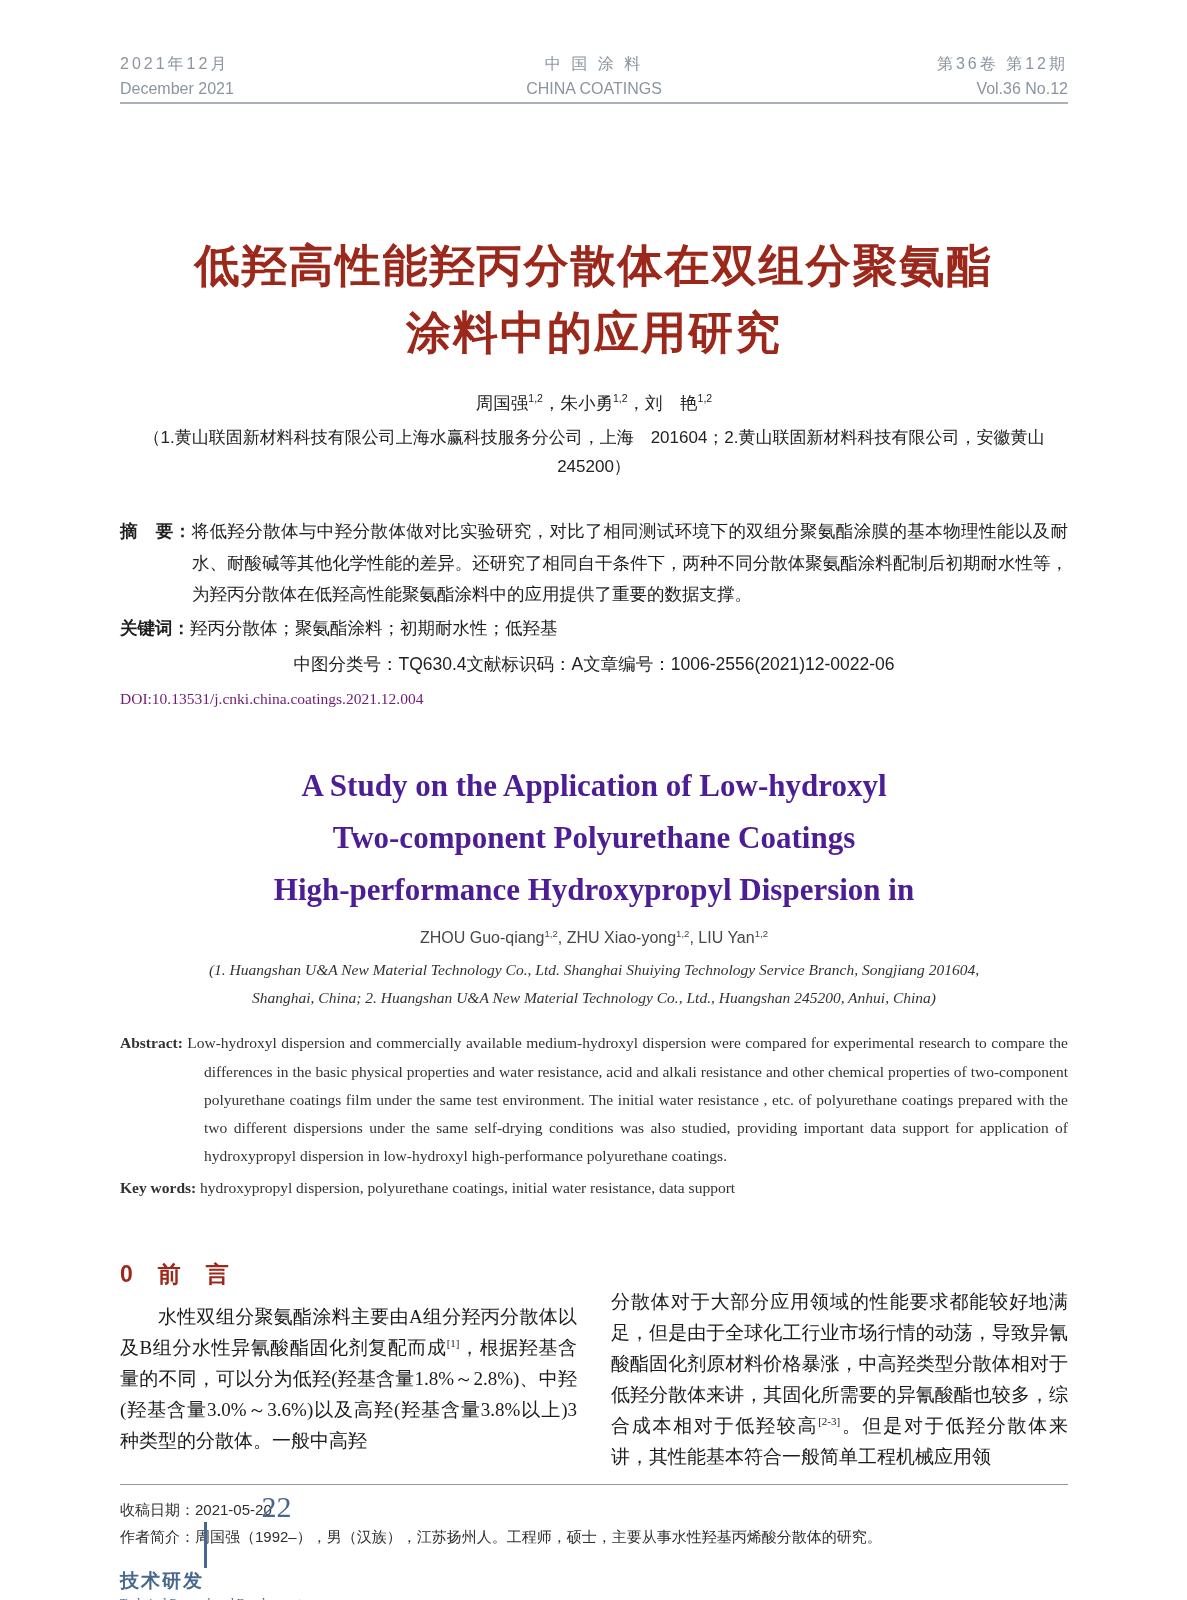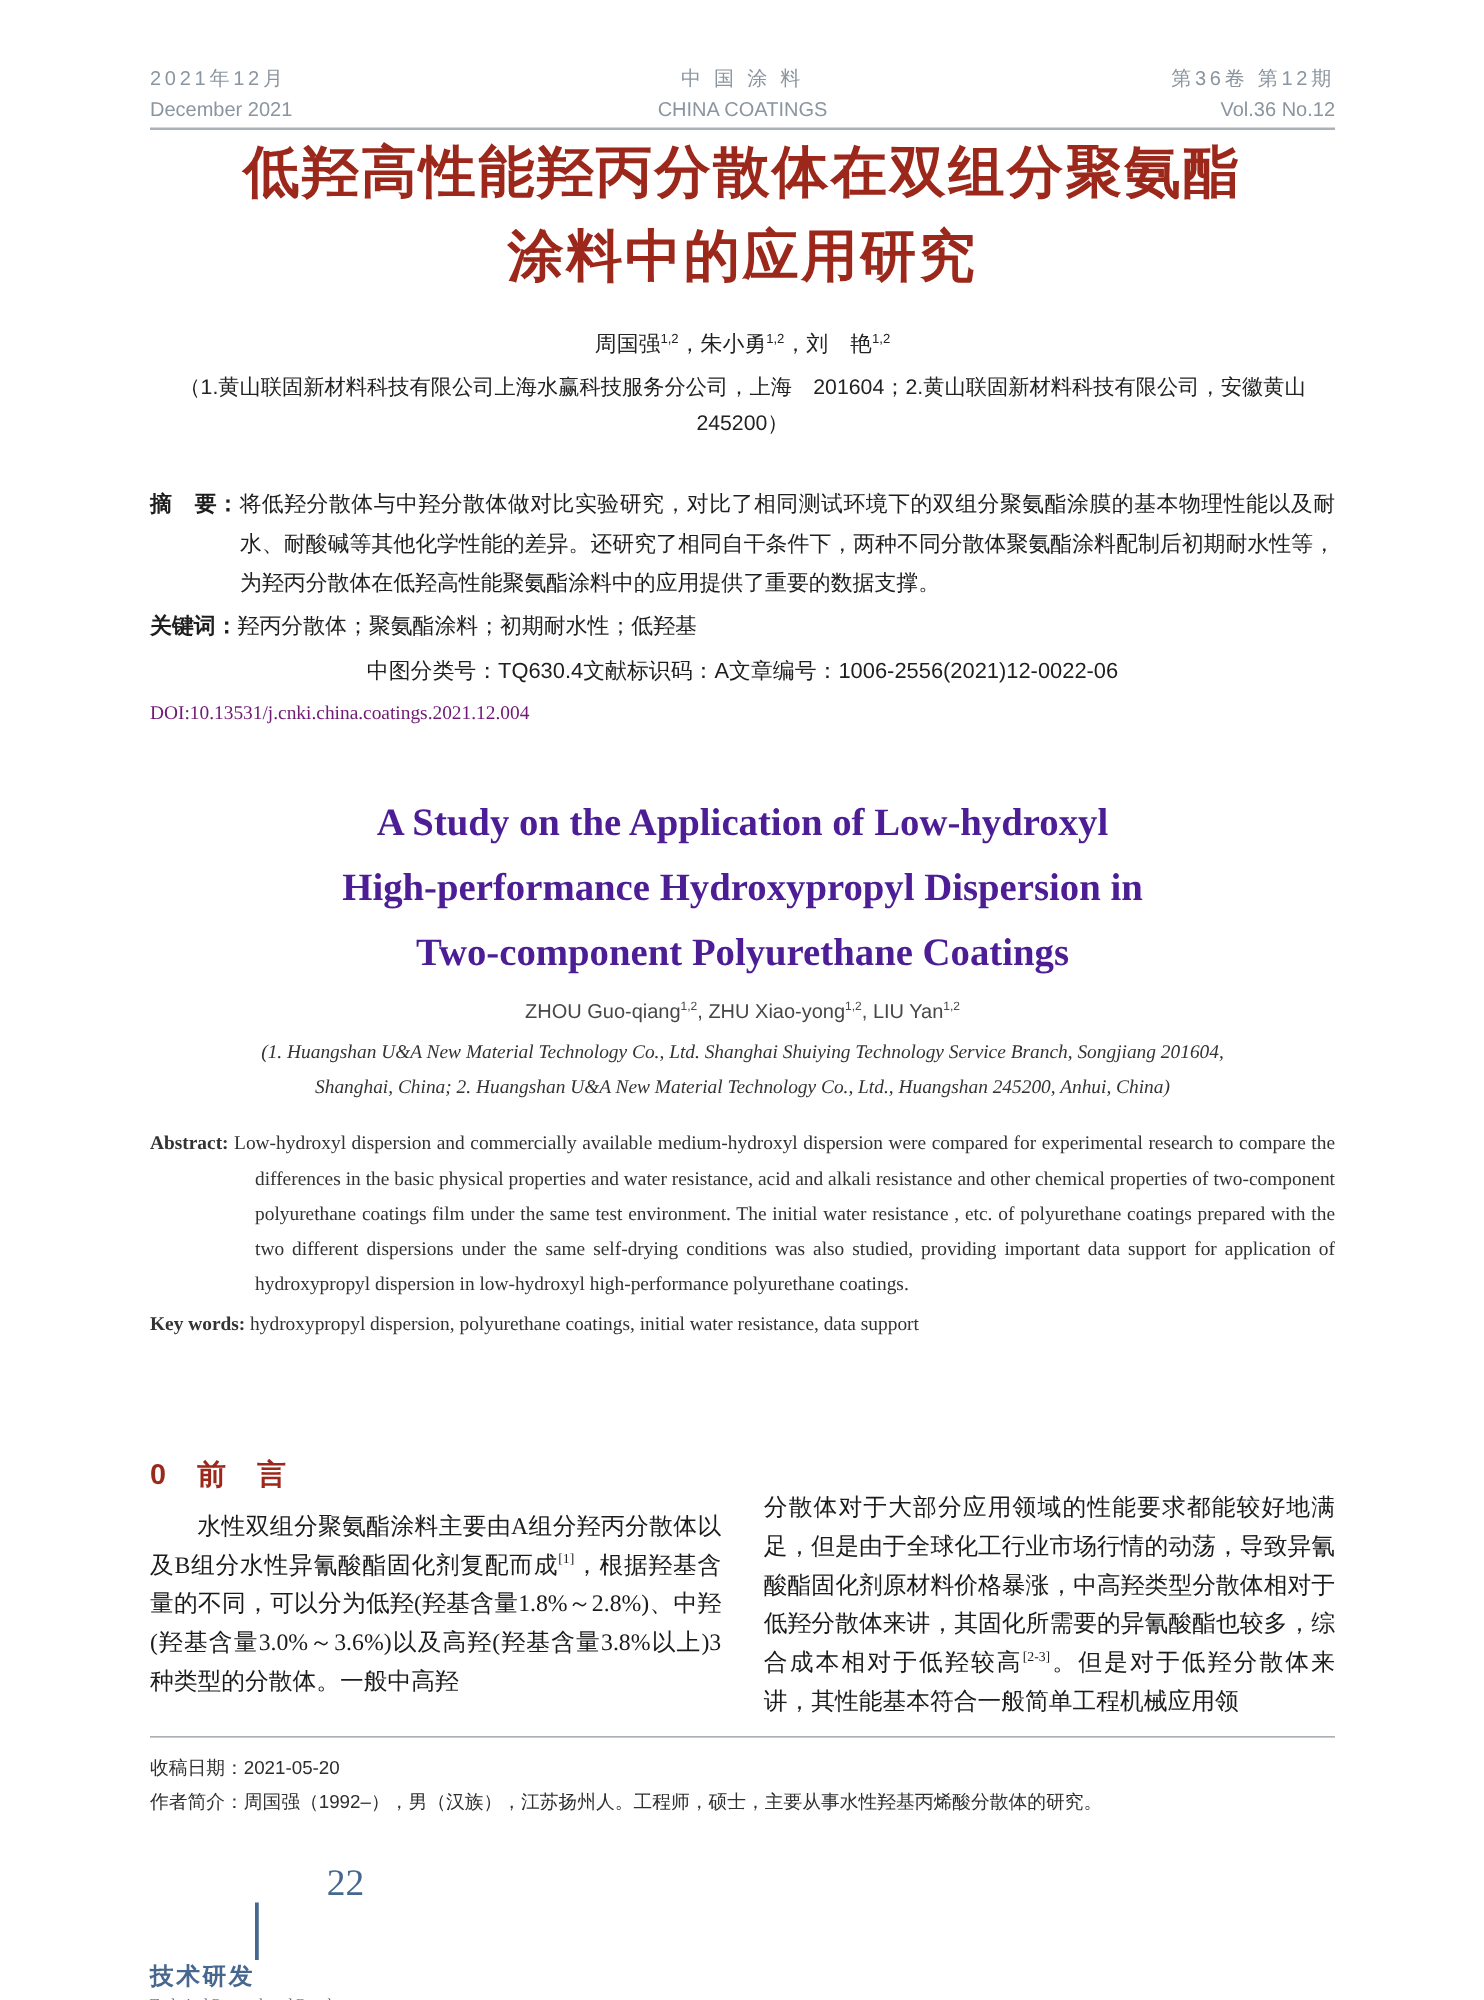--- a/index.html
+++ b/index.html
@@ -22,20 +22,21 @@
     padding-bottom: 0;
   }
   .jheader .cell { line-height: 1.55; font-size: 16px; }
   .jheader .c-left  { text-align: left;  width: 220px; }
   .jheader .c-mid   { text-align: center; flex: 1; }
   .jheader .c-right { text-align: right; width: 220px; }
   .jheader .cn { letter-spacing: 3px; }
 
   
   .cn-title {
+    margin-top: 128px;
     text-align: center;
     color: #9b281b;
     font-weight: bold;
     font-size: 45px;
     line-height: 1.5;
     letter-spacing: 2px;
   }
   .authors-cn { margin-top: 24px; text-align: center; font-size: 17.5px; color: #222; }
   .authors-cn sup, .authors-en sup { font-size: 0.6em; }
   .affil-cn { margin-top: 8px; text-align: center; font-size: 17px; line-height: 1.75; color: #222; }
@@ -87,21 +88,21 @@
   }
   .abstract-en b, .keywords-en b { font-family: "Liberation Serif", "DejaVu Serif", serif; }
   .keywords-en {
     margin-top: 4px;
     font-family: "Liberation Serif", "DejaVu Serif", serif;
     font-size: 15.5px; line-height: 1.82; color: #333;
     padding-left: 84px; text-indent: -84px;
   }
 
   
-  .columns { margin-top: 89px; display: flex; gap: 34px; }
+  .columns { margin-top: 56px; display: flex; gap: 34px; }
   .col { width: 459px; }
   .sec-heading {
     color: #9b281b; font-weight: bold; font-size: 23px;
     letter-spacing: 1px;
   }
   .body-para {
     font-family: "Liberation Serif", "DejaVu Serif", serif;
     font-size: 19px; line-height: 1.63;
     text-align: justify; color: #1b1b1b;
   }
@@ -177,22 +178,22 @@
   <div class="meta-row">
     <span>中图分类号：TQ630.4</span>
     <span>文献标识码：A</span>
     <span>文章编号：1006-2556(2021)12-0022-06</span>
   </div>
 
   <div class="doi">DOI:10.13531/j.cnki.china.coatings.2021.12.004</div>
 
   <h2 class="en-title">
     <div>A Study on the Application of Low-hydroxyl</div>
+    <div>Two-component Polyurethane Coatings</div>
     <div>High-performance Hydroxypropyl Dispersion in</div>
-    <div>Two-component Polyurethane Coatings</div>
   </h2>
 
   <div class="authors-en">
     <span>ZHOU Guo-qiang</span><sup>1,2</sup><span>, ZHU Xiao-yong</span><sup>1,2</sup><span>, LIU Yan</span><sup>1,2</sup>
   </div>
 
   <div class="affil-en">
     <div>(1. Huangshan U&amp;A New Material Technology Co., Ltd. Shanghai Shuiying Technology Service Branch, Songjiang 201604,</div>
     <div>Shanghai, China; 2. Huangshan U&amp;A New Material Technology Co., Ltd., Huangshan 245200, Anhui, China)</div>
   </div>

